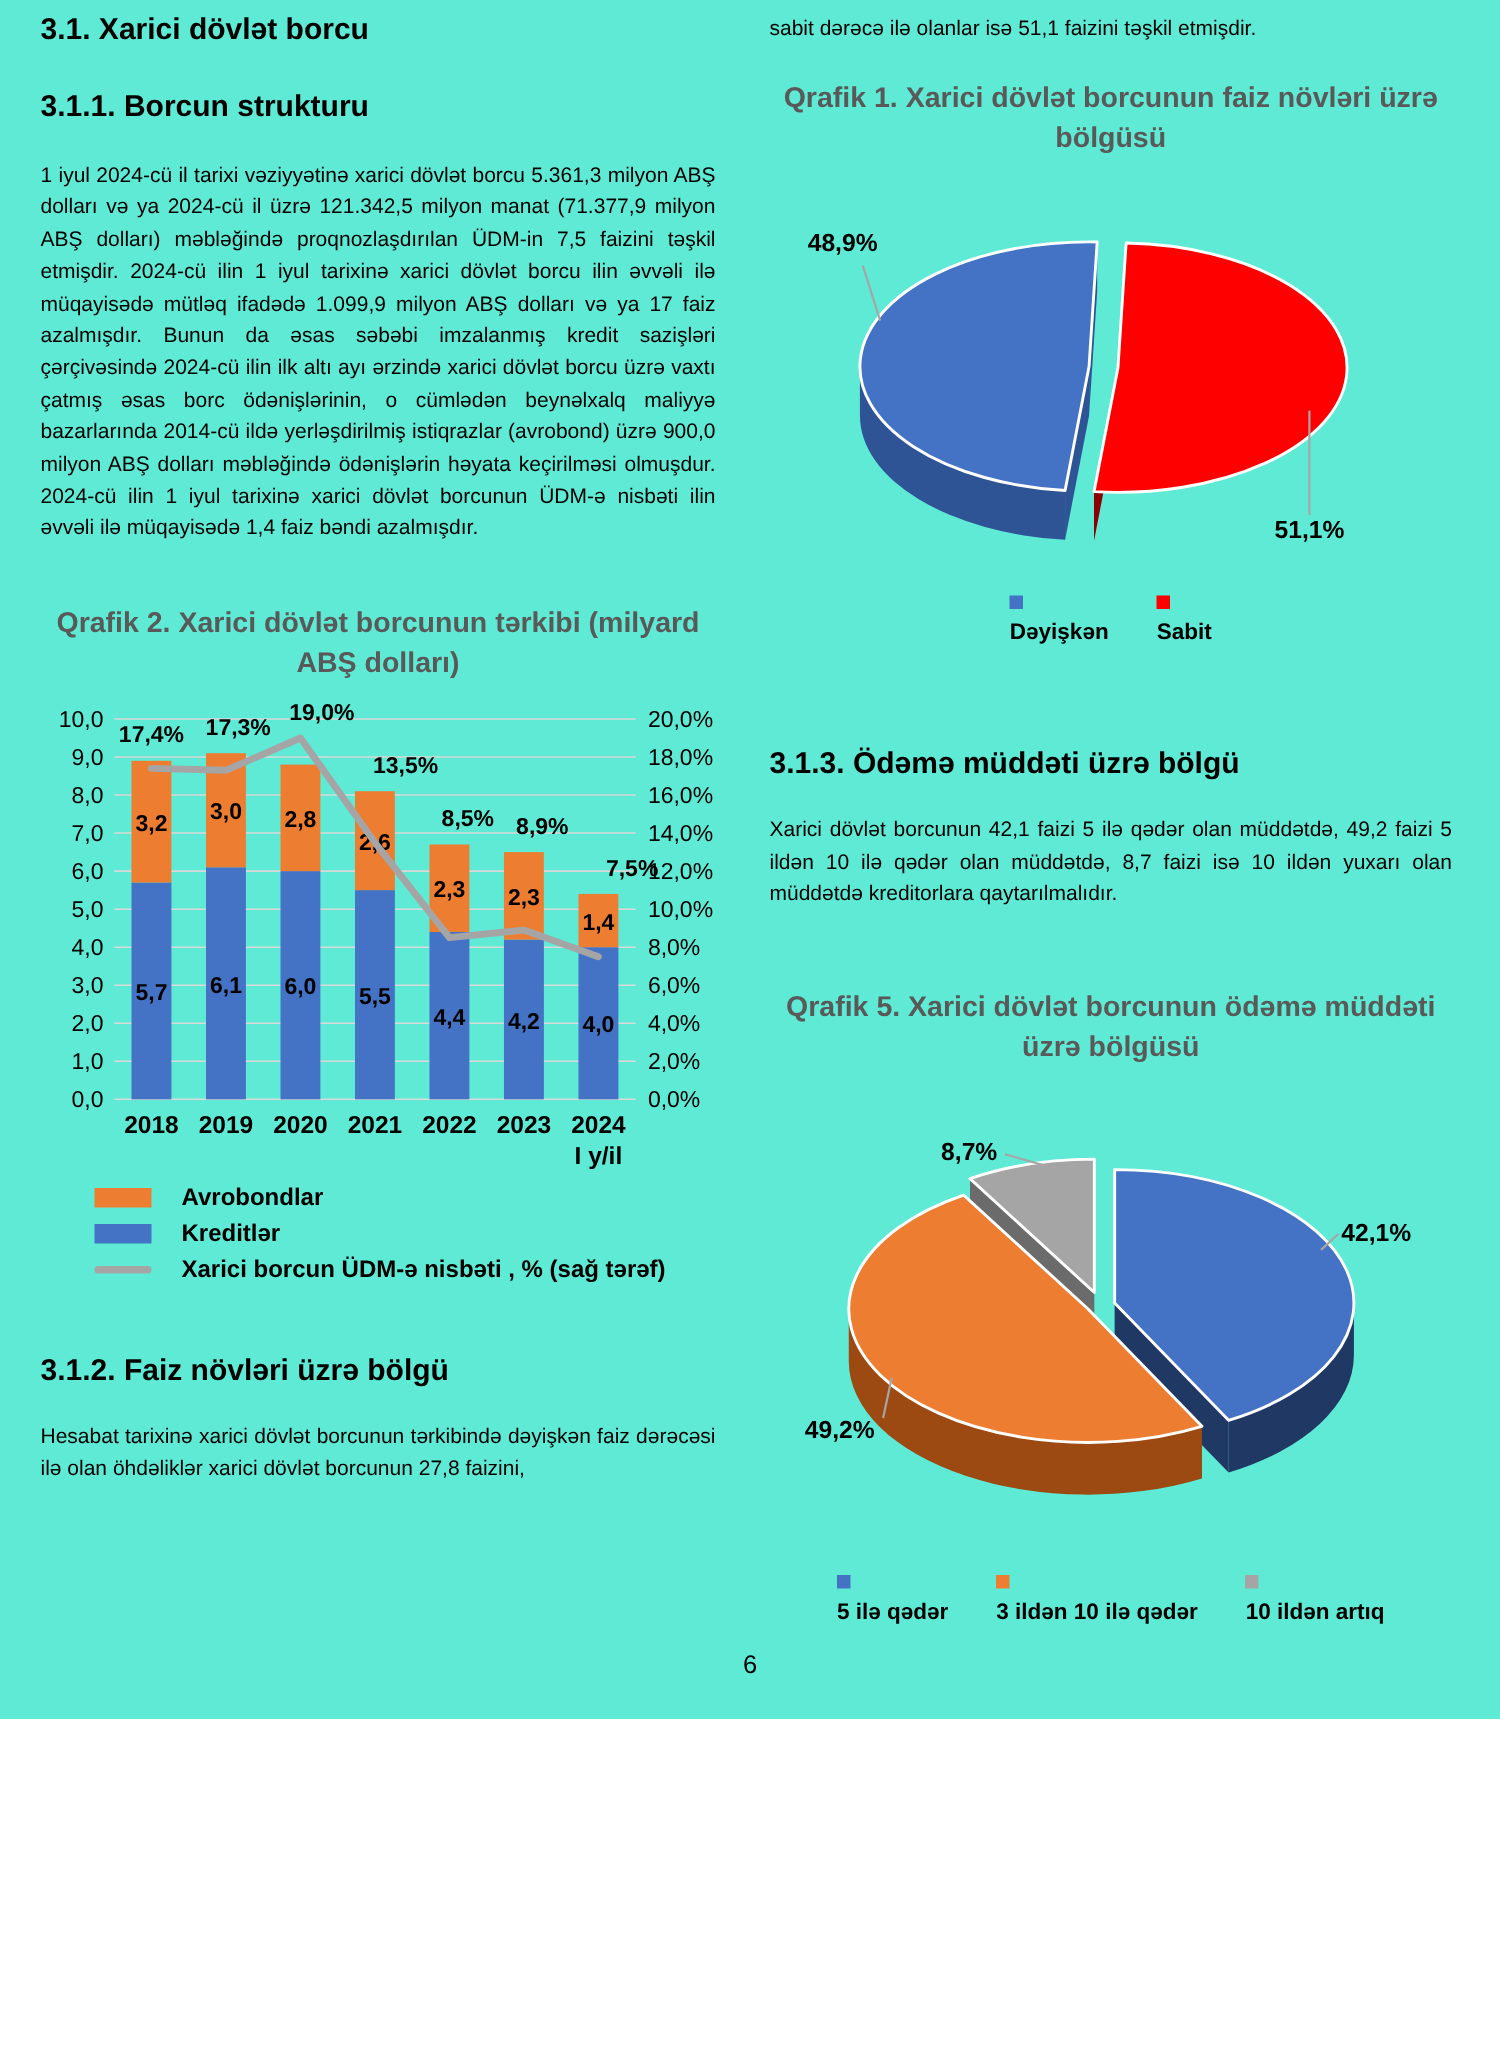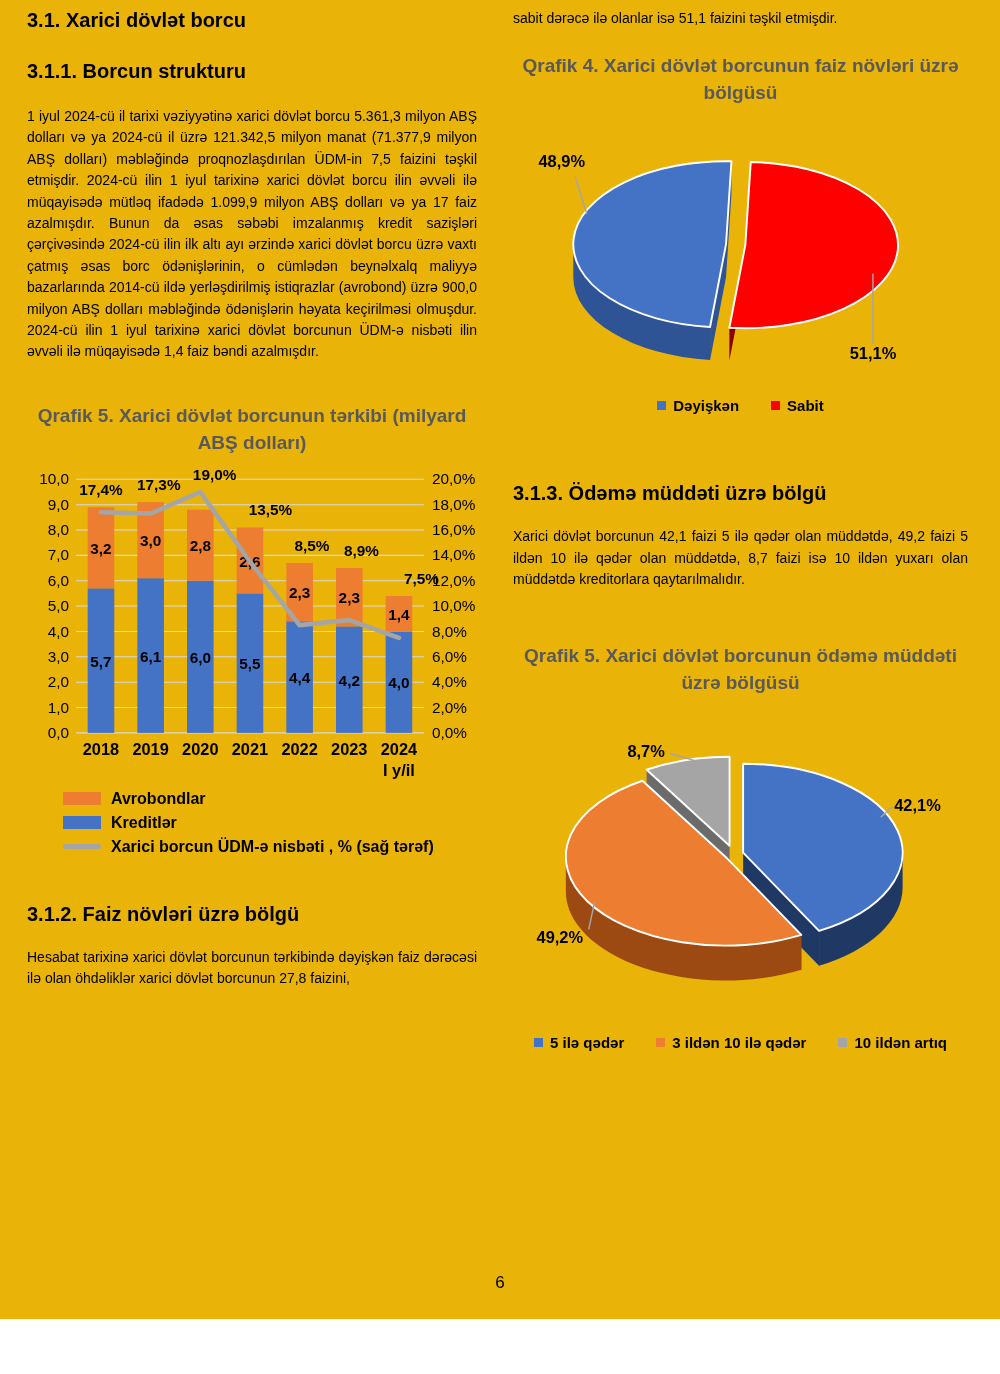--- a/index.html
+++ b/index.html
@@ -1,50 +1,50 @@
 <!DOCTYPE html>
 <html><head>
 <meta charset="utf-8">
 <style>
   html,body{margin:0;padding:0;background:#fff;}
-  .page{position:relative;width:1000px;height:1319px;background:#eab308;overflow:hidden;
+  .page{position:relative;width:1000px;height:1146px;background:#5eead4;overflow:hidden;
         font-family:"Liberation Sans",sans-serif;color:#000;}
   .col-left{position:absolute;left:27px;top:8px;width:450px;}
   .col-right{position:absolute;left:513px;top:8px;width:455px;}
   .h{font-size:20px;font-weight:bold;margin:0;line-height:1.25;}
   .para{font-size:14px;line-height:1.53;text-align:justify;margin:0;}
   .chart-title{font-size:19px;font-weight:bold;color:#595959;text-align:center;line-height:1.42;margin:0;}
   .mt8{margin-top:8px;}.mt20{margin-top:20px;}.mt22{margin-top:22px;}.mt24{margin-top:24px;}
   .mt26{margin-top:26px;}.mt40{margin-top:40px;}.mt46{margin-top:46px;}.mt52{margin-top:52px;}
   .mt84{margin-top:67px;}.mt12{margin-top:12px;}.mt14{margin-top:14px;}
   svg{display:block;font-family:inherit;}
   .chart3-legend{margin:2px 0 0 36px;}
-  .chart3-legend .item{display:flex;align-items:center;gap:10px;font-size:16px;font-weight:bold;margin:6px 0;}
+  .chart3-legend .item{display:flex;align-items:center;gap:20px;font-size:16px;font-weight:bold;margin:6px 0;}
   .swatch-bar{width:38px;height:13px;flex:0 0 auto;}
   .swatch-line{width:38px;height:5px;border-radius:3px;flex:0 0 auto;}
   .pie-legend{display:flex;justify-content:center;align-items:center;gap:32px;
               font-size:15px;font-weight:bold;}
-  .pie-legend .item{display:flex;align-items:center;gap:7px;}
+  .pie-legend .item{display:flex;gap:7px;flex-direction:column;}
   .sq{width:9px;height:9px;flex:0 0 auto;}
   .legend4{margin-top:-14px;}
   .legend5{margin-top:6px;}
   .footer{position:absolute;left:0;right:0;bottom:26px;text-align:center;font-size:17px;}
 </style>
 </head>
 <body>
 
 <div class="page">
 
   <div class="col-left">
     <h1 class="h">3.1. Xarici dövlət borcu</h1>
     <h2 class="h mt26">3.1.1. Borcun strukturu</h2>
     <p class="para mt22">1 iyul 2024-cü il tarixi vəziyyətinə xarici dövlət borcu 5.361,3 milyon ABŞ dolları və ya 2024-cü il üzrə 121.342,5 milyon manat (71.377,9 milyon ABŞ dolları) məbləğində proqnozlaşdırılan ÜDM-in 7,5 faizini təşkil etmişdir. 2024-cü ilin 1 iyul tarixinə xarici dövlət borcu ilin əvvəli ilə müqayisədə mütləq ifadədə 1.099,9 milyon ABŞ dolları və ya 17 faiz azalmışdır. Bunun da əsas səbəbi imzalanmış kredit sazişləri çərçivəsində 2024-cü ilin ilk altı ayı ərzində xarici dövlət borcu üzrə vaxtı çatmış əsas borc ödənişlərinin, o cümlədən beynəlxalq maliyyə bazarlarında 2014-cü ildə yerləşdirilmiş istiqrazlar (avrobond) üzrə 900,0 milyon ABŞ dolları məbləğində ödənişlərin həyata keçirilməsi olmuşdur. 2024-cü ilin 1 iyul tarixinə xarici dövlət borcunun ÜDM-ə nisbəti ilin əvvəli ilə müqayisədə 1,4 faiz bəndi azalmışdır.</p>
 
     <div class="mt40">
-      <p class="chart-title">Qrafik 5. Xarici dövlət borcunun tərkibi (milyard ABŞ dolları)</p>
+      <p class="chart-title">Qrafik 2. Xarici dövlət borcunun tərkibi (milyard ABŞ dolları)</p>
       <svg id="chart3" class="mt8" width="450" height="319" viewBox="0 0 440 312">
           <line x1="48" y1="14" x2="388" y2="14" stroke="#D9D9D9" stroke-width="1"></line>
           <text x="41" y="19" text-anchor="end" font-size="15" fill="#000">10,0</text>
           <text x="396" y="19" text-anchor="start" font-size="15" fill="#000">20,0%</text>
           <line x1="48" y1="38.79999999999998" x2="388" y2="38.79999999999998" stroke="#D9D9D9" stroke-width="1"></line>
           <text x="41" y="43.79999999999998" text-anchor="end" font-size="15" fill="#000">9,0</text>
           <text x="396" y="43.79999999999998" text-anchor="start" font-size="15" fill="#000">18,0%</text>
           <line x1="48" y1="63.599999999999994" x2="388" y2="63.599999999999994" stroke="#D9D9D9" stroke-width="1"></line>
           <text x="41" y="68.6" text-anchor="end" font-size="15" fill="#000">8,0</text>
           <text x="396" y="68.6" text-anchor="start" font-size="15" fill="#000">16,0%</text>
@@ -134,21 +134,21 @@
     </div>
 
     <h2 class="h mt46">3.1.2. Faiz növləri üzrə bölgü</h2>
     <p class="para mt20">Hesabat tarixinə xarici dövlət borcunun tərkibində dəyişkən faiz dərəcəsi ilə olan öhdəliklər xarici dövlət borcunun 27,8 faizini,</p>
   </div>
 
   <div class="col-right">
     <p class="para">sabit dərəcə ilə olanlar isə 51,1 faizini təşkil etmişdir.</p>
 
     <div class="mt24">
-      <p class="chart-title">Qrafik 4. Xarici dövlət borcunun faiz növləri üzrə bölgüsü</p>
+      <p class="chart-title">Qrafik 1. Xarici dövlət borcunun faiz növləri üzrə bölgüsü</p>
       <svg id="chart4" class="mt14" width="455" height="290" viewBox="0 0 470 300">
           <path d="M220.02460360117587,127.61841753717425 L203.5091064048867,213.14730053884577 L203.5091064048867,247.14730053884577 L220.02460360117587,161.61841753717425 Z" fill="#2F5496"></path>
           <path d="M220.02460360117587,127.61841753717425 L225.6489603414754,41.67292270054172 L225.6489603414754,75.67292270054172 L220.02460360117587,161.61841753717425 Z" fill="#2F5496"></path>
           <path d="M239.97539639882413,128.38158246282575 L245.59975313912366,42.43608762619321 L245.59975313912366,76.43608762619321 L239.97539639882413,162.38158246282575 Z" fill="#8B0000"></path>
           <path d="M239.97539639882413,128.38158246282575 L223.45989920253484,213.91046546449724 L223.45989920253484,247.91046546449724 L239.97539639882413,162.38158246282575 Z" fill="#8B0000"></path>
           <path d="M203.5091064048867,213.14730053884577 A158,86 0 0 1 62.02460360117586,127.61841753717428 L62.02460360117586,161.61841753717428 A158,86 0 0 0 203.5091064048867,247.14730053884577 Z" fill="#2F5496"></path>
           <path d="M220.02460360117587,127.61841753717425 L203.5091064048867,213.14730053884577 A158,86 0 0 1 225.6489603414754,41.67292270054172 Z" fill="#4472C4" stroke="#FFFFFF" stroke-width="2" stroke-linejoin="round"></path>
           <path d="M239.97539639882413,128.38158246282575 L245.59975313912366,42.43608762619321 A158,86 0 1 1 223.45989920253484,213.91046546449724 Z" fill="#FF0000" stroke="#FFFFFF" stroke-width="2" stroke-linejoin="round"></path>
           <polyline points="64 58 76 96" fill="none" stroke="#A6A6A6" stroke-width="1.5"></polyline>
           <text x="26" y="48" text-anchor="start" font-size="17" font-weight="bold" fill="#000">48,9%</text>

